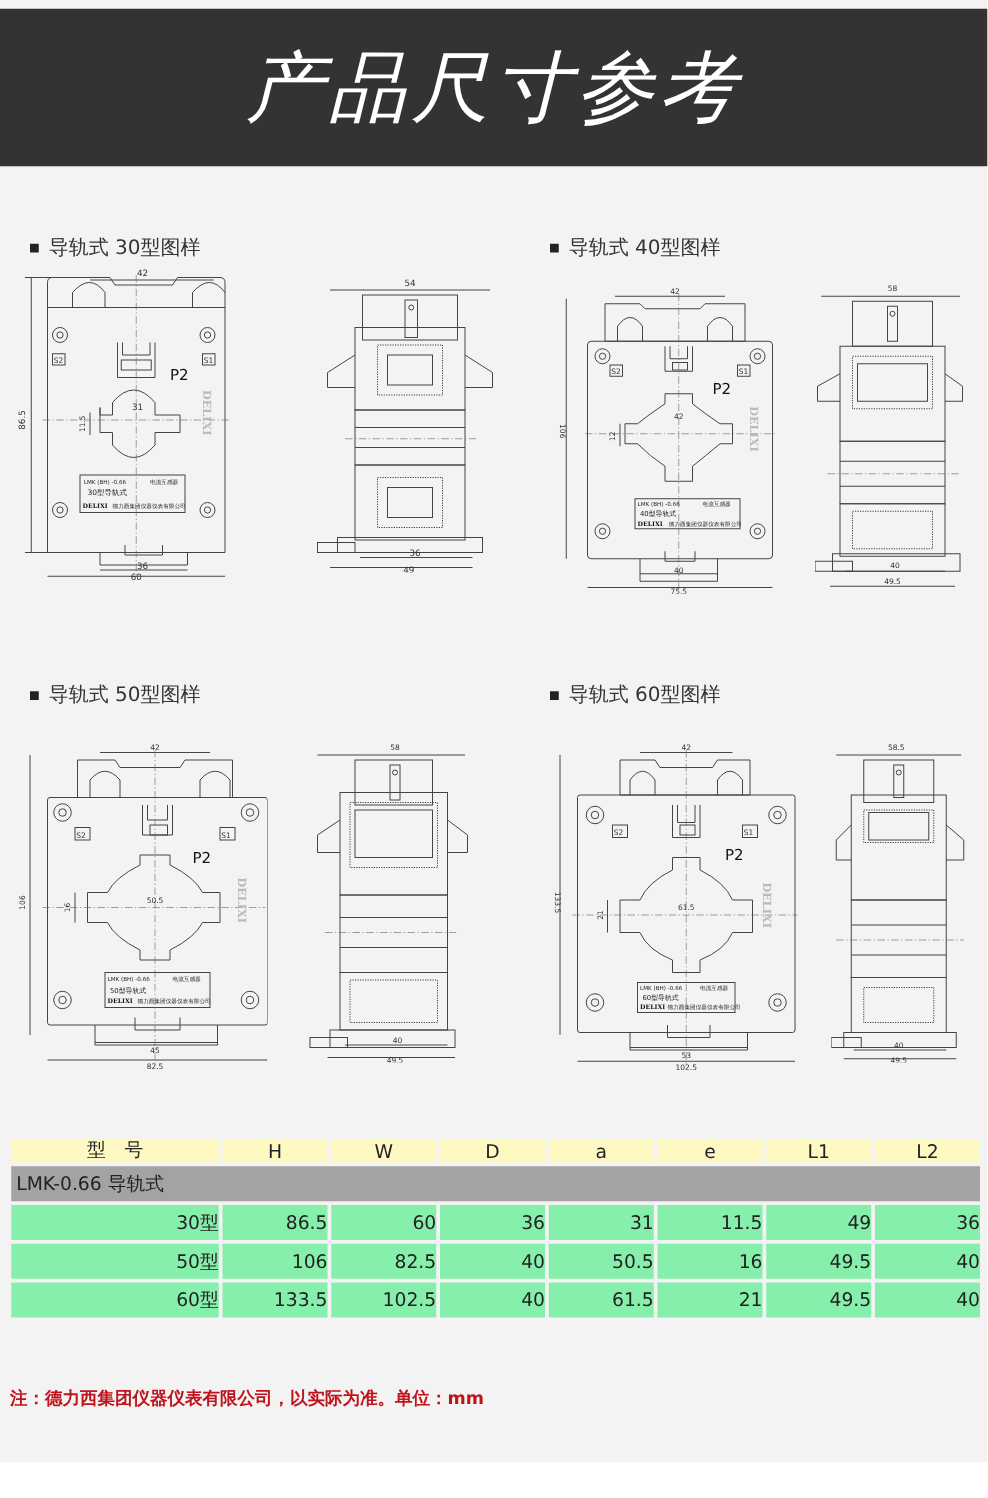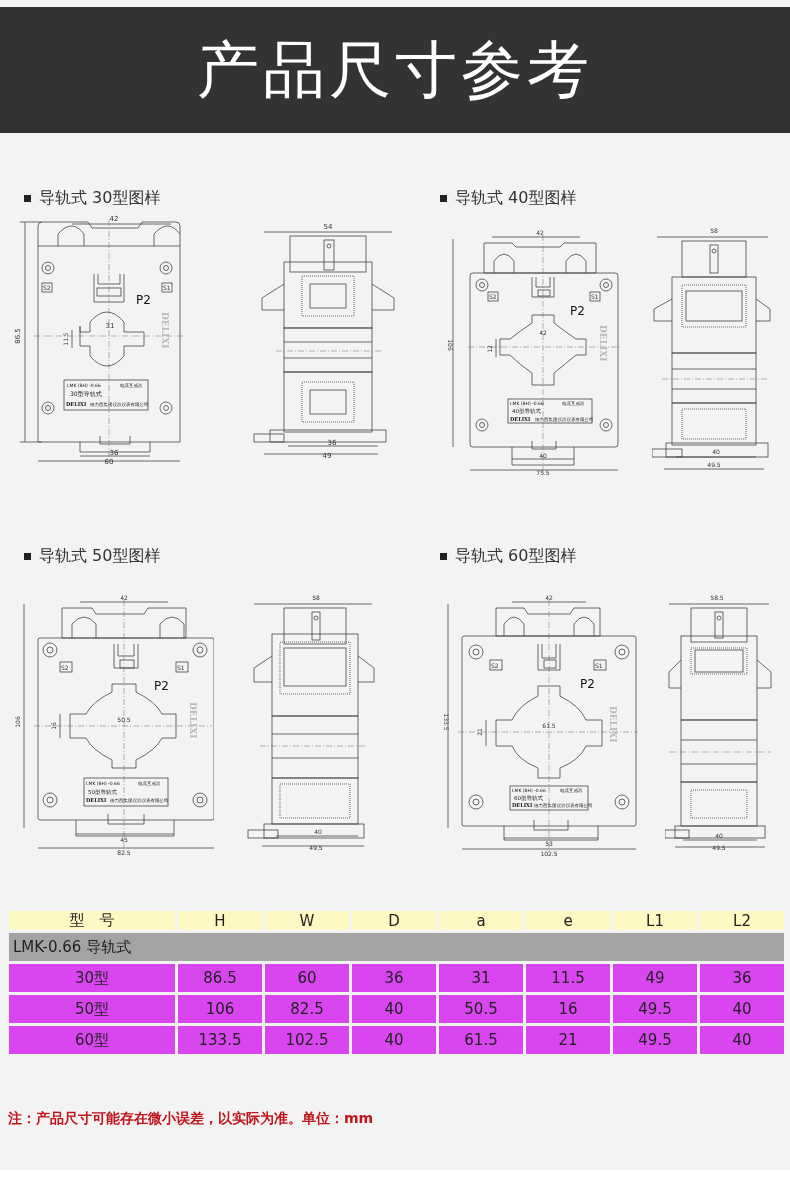--- a/index.html
+++ b/index.html
@@ -1,34 +1,34 @@
 <!DOCTYPE html>
 <html><head>
 <meta charset="utf-8">
 <style>
   * { box-sizing: border-box; margin: 0; padding: 0; }
   html, body { width: 790px; height: 1198px; background: #ffffff; overflow: hidden; }
   body { font-family: "DejaVu Sans", "Liberation Sans", sans-serif; color: #222; position: relative; }
   .page { position: absolute; left: 0; top: 0; width: 790px; height: 1170px; background: #f3f3f3; }
-  .banner { position: absolute; left: 0; top: 7px; width: 790px; height: 126px; background: #333333; display: flex; align-items: center; justify-content: center; }
+  .banner { position: absolute; left: 0; top: 7px; width: 790px; height: 126px; background: #333333; display: flex; align-items: center; justify-content: center; font-style: italic; }
   .banner-title { color: #ffffff; font-size: 62px; letter-spacing: 4px; font-weight: normal; }
   .section-head { position: absolute; font-size: 16px; color: #333; display: flex; align-items: center; gap: 8px; justify-content: space-between; }
   .section-head .bullet { width: 7px; height: 7px; background: #222; display: inline-block; }
   .drawing { position: absolute; }
   .drawing svg { display: block; }
   .dim { font-family: "DejaVu Sans", sans-serif; font-size: 7px; fill: #333; }
   .dimS { font-family: "DejaVu Sans", sans-serif; font-size: 6px; fill: #333; }
   .p2 { font-family: "DejaVu Sans", sans-serif; font-size: 12px; fill: #111; }
   .tiny { font-family: "DejaVu Sans", sans-serif; font-size: 4.5px; fill: #222; }
   .brand { font-family: "DejaVu Serif", serif; font-size: 5px; font-weight: bold; fill: #111; }
   .logo-v { font-family: "DejaVu Serif", serif; font-size: 9px; font-weight: bold; fill: #bbb; }
 
   table.spec { position: absolute; left: 6px; top: 908px; width: 780px; border-collapse: separate; border-spacing: 3px 3px; table-layout: fixed; }
   table.spec th { background: #fef9c3; height: 19px; font-weight: normal; font-size: 15px; color: #222; }
-  table.spec td { background: #d946ef; height: 28px; text-align: center; font-size: 15px; color: #222; }
+  table.spec td { background: #86efac; height: 28px; text-align: right; font-size: 15px; color: #222; }
   table.spec td.group { text-align: left; padding-left: 4px; background: #a3a3a3; }
   .note { position: absolute; left: 8px; top: 1110px; font-size: 14px; color: #c0141c; font-weight: bold; }
 </style>
 </head>
 <body>
 
 <div class="page">
 
   <div class="banner">
     <h1 class="banner-title">产品尺寸参考</h1>
@@ -437,14 +437,14 @@
         <td>102.5</td>
         <td>40</td>
         <td>61.5</td>
         <td>21</td>
         <td>49.5</td>
         <td>40</td>
       </tr>
     </tbody>
   </table>
 
-  <div class="note">注：产品尺寸可能存在微小误差，以实际为准。单位：mm</div>
+  <div class="note">注：德力西集团仪器仪表有限公司，以实际为准。单位：mm</div>
 </div>
 
 </body></html>

